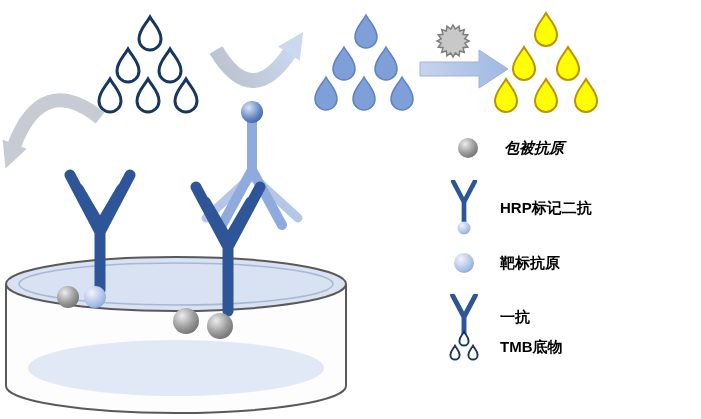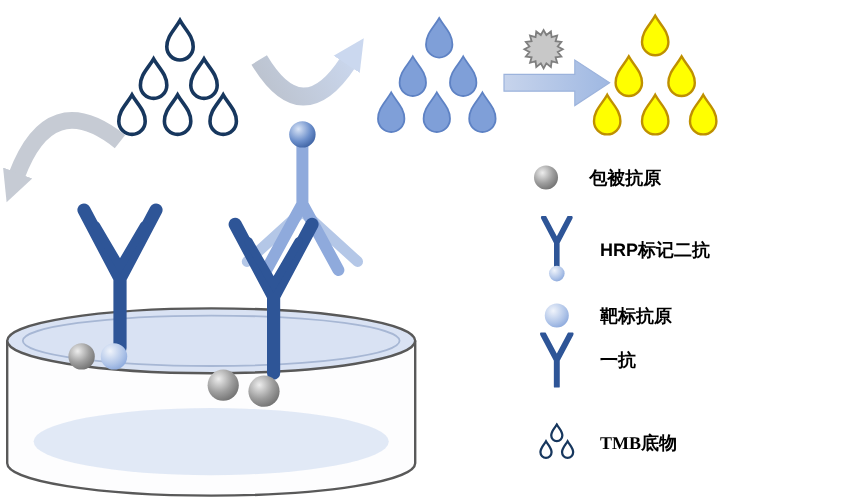--- a/index.html
+++ b/index.html
@@ -16,25 +16,25 @@
   .yellow-droplet { fill:var(--yellow,#FFFF00); stroke:var(--yellow-stroke,#BF9000); }
   .ab-dark  { stroke:var(--dark-blue,#2E5597); }
   .ab-light { stroke:var(--light-blue,#8FAADC); }
   .ab-pale  { stroke:var(--pale-blue,#B4C7E7); }
   .star     { fill:var(--star-gray,#C8C8C8); stroke:#7F7F7F; stroke-width:1.5; }
 
   
   .legend-row { position:absolute; display:flex; align-items:center; }
   .legend-icon { width:52px; display:flex; justify-content:center; align-items:center; }
   .legend-label { font-size:15px; font-weight:bold; color:#000; white-space:nowrap; margin-left:10px; }
-  .r1 { left:429px; top:135px; }
+  .r1 { left:442px; top:135px;font-style:italic; }
   .r2 { left:438px; top:180px; }
   .r3 { left:438px; top:250px; }
-  .r4 { left:438px; top:277px;text-align:right; }
-  .r5 { left:438px; top:352px;font-family:Liberation Serif, serif; }
+  .r4 { left:438px; top:294px;text-align:right; }
+  .r5 { left:438px; top:330px; }
   .r6 { left:438px; top:373px; }
 </style>
 </head>
 <body>
 
 <div class="canvas">
 
   <svg class="diagram-svg" width="701" height="419" viewBox="0 0 701 419">
     <defs>
       <path id="drop" d="M0,-15 C4.5,-7 11,-2 11,7 A11,11 0 0 1 -11,7 C-11,-2 -4.5,-7 0,-15 Z"></path>

